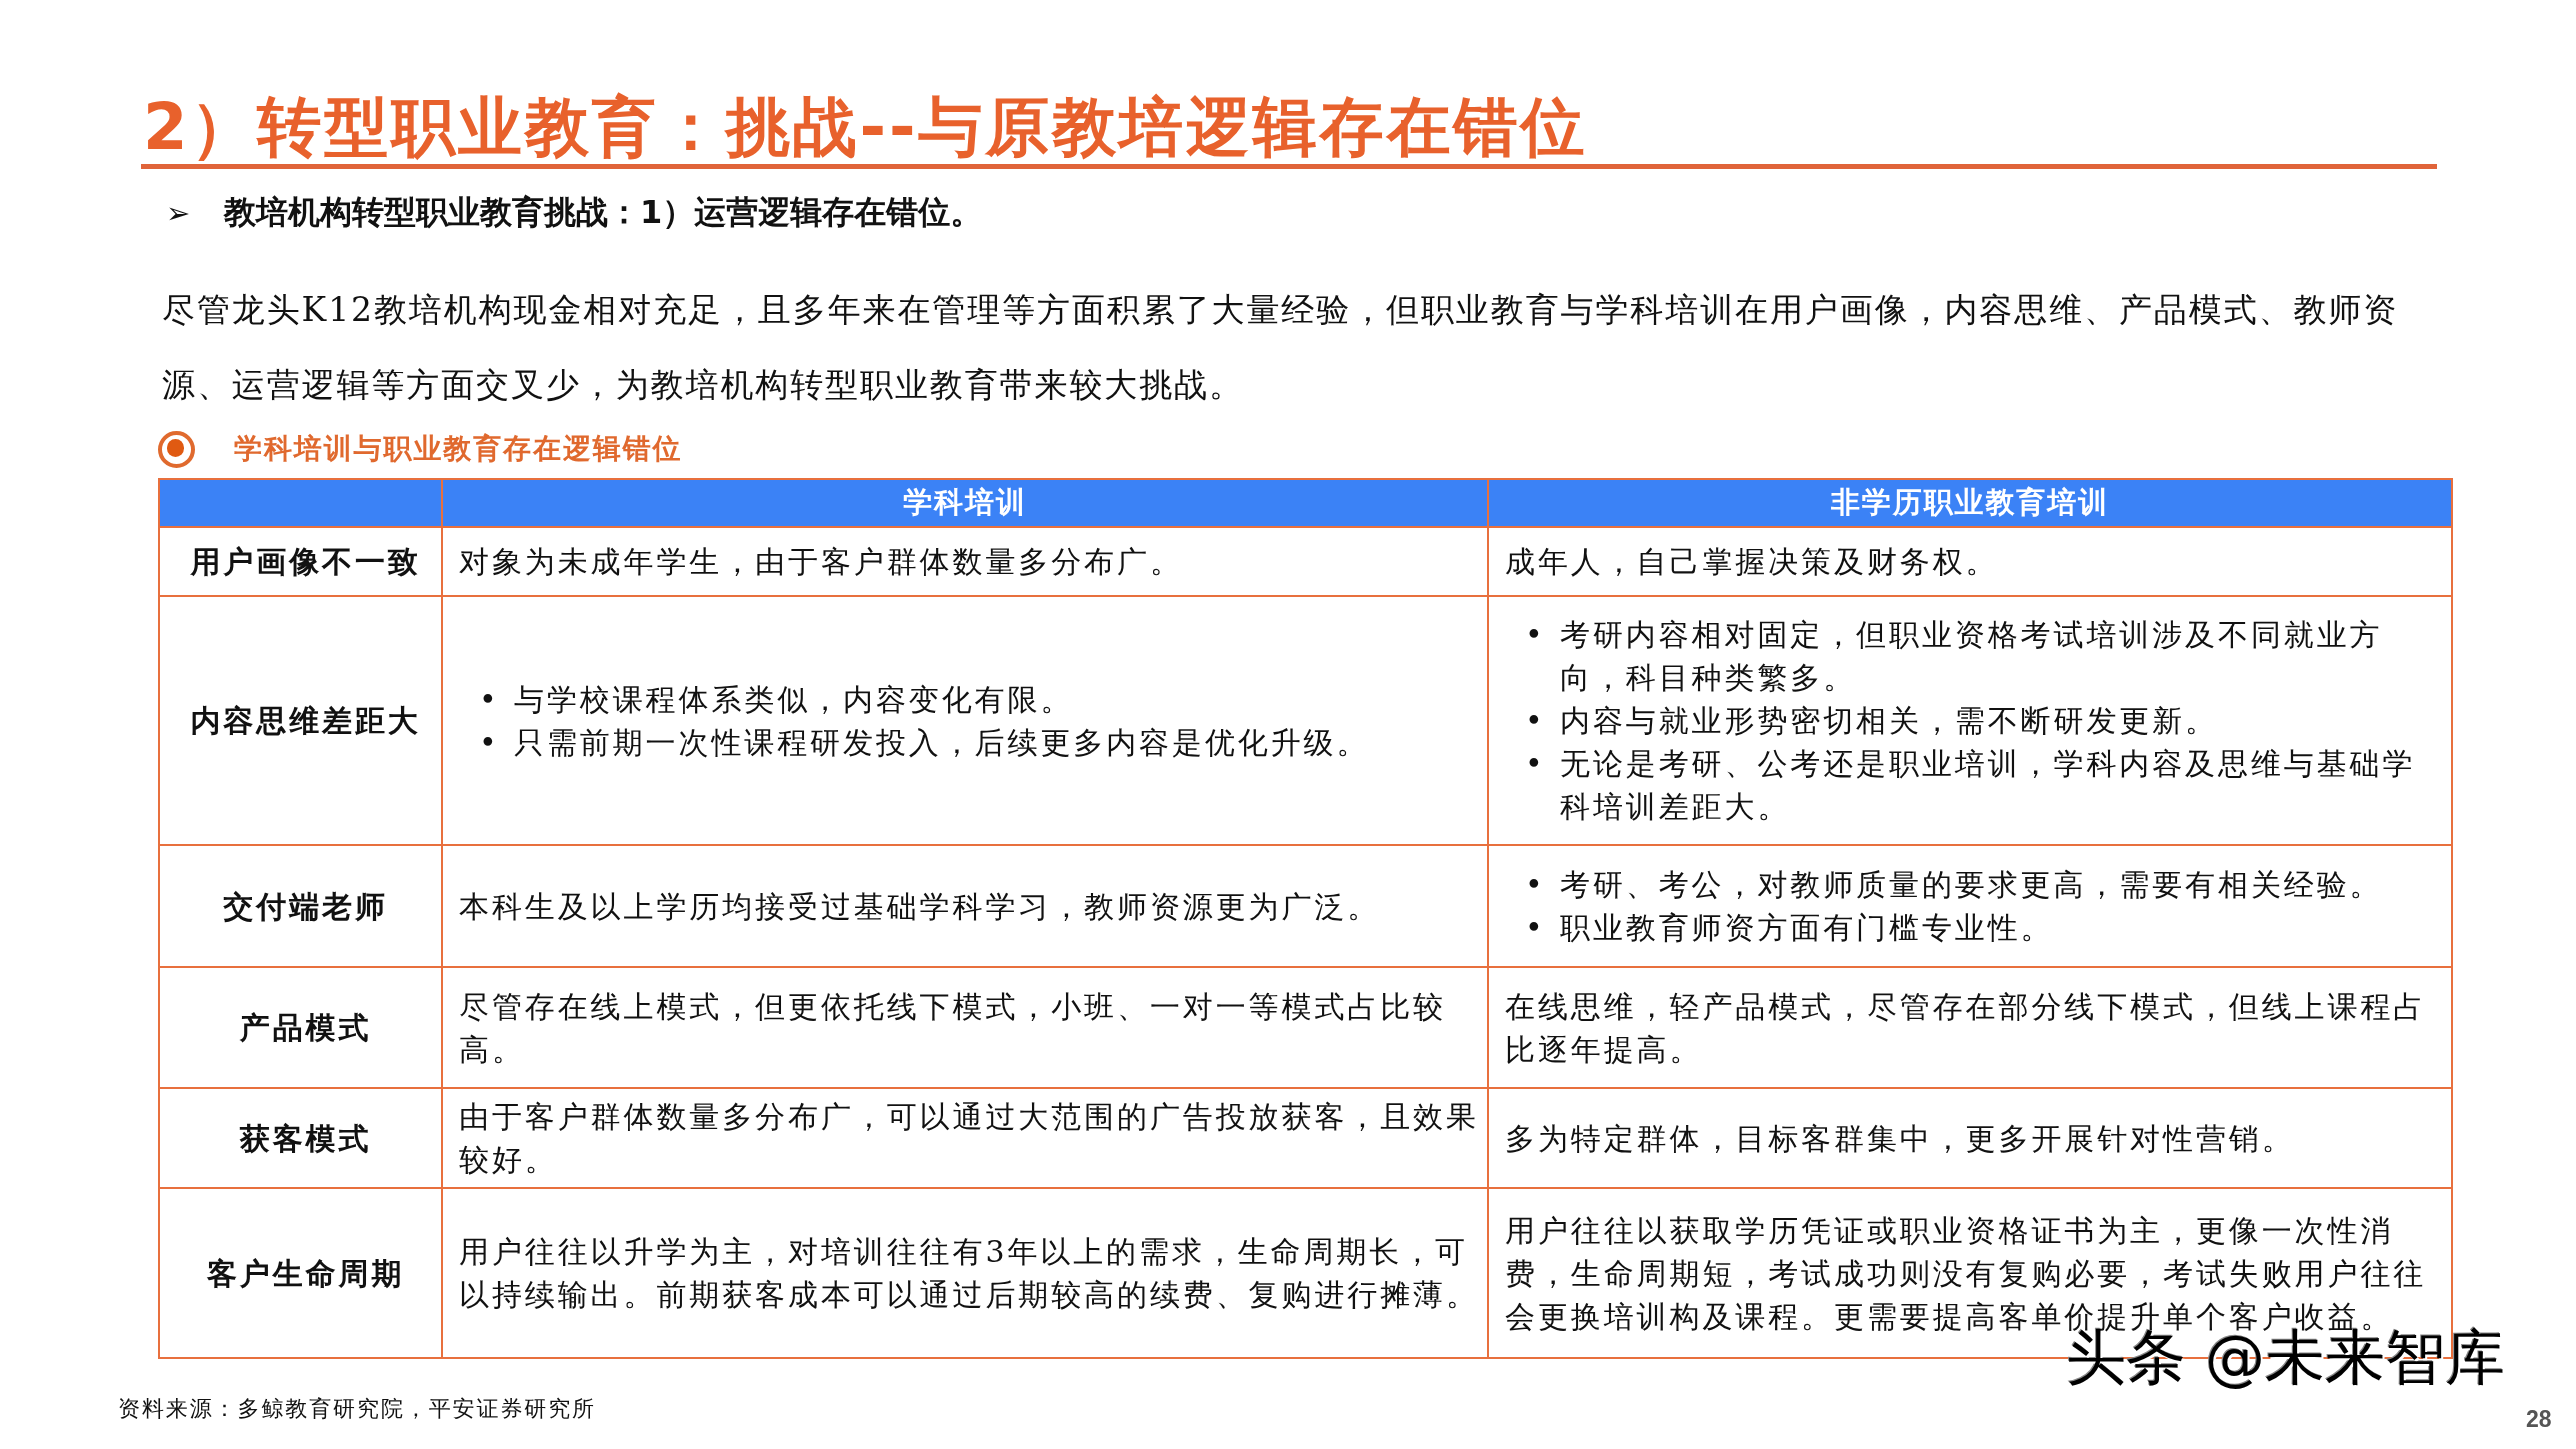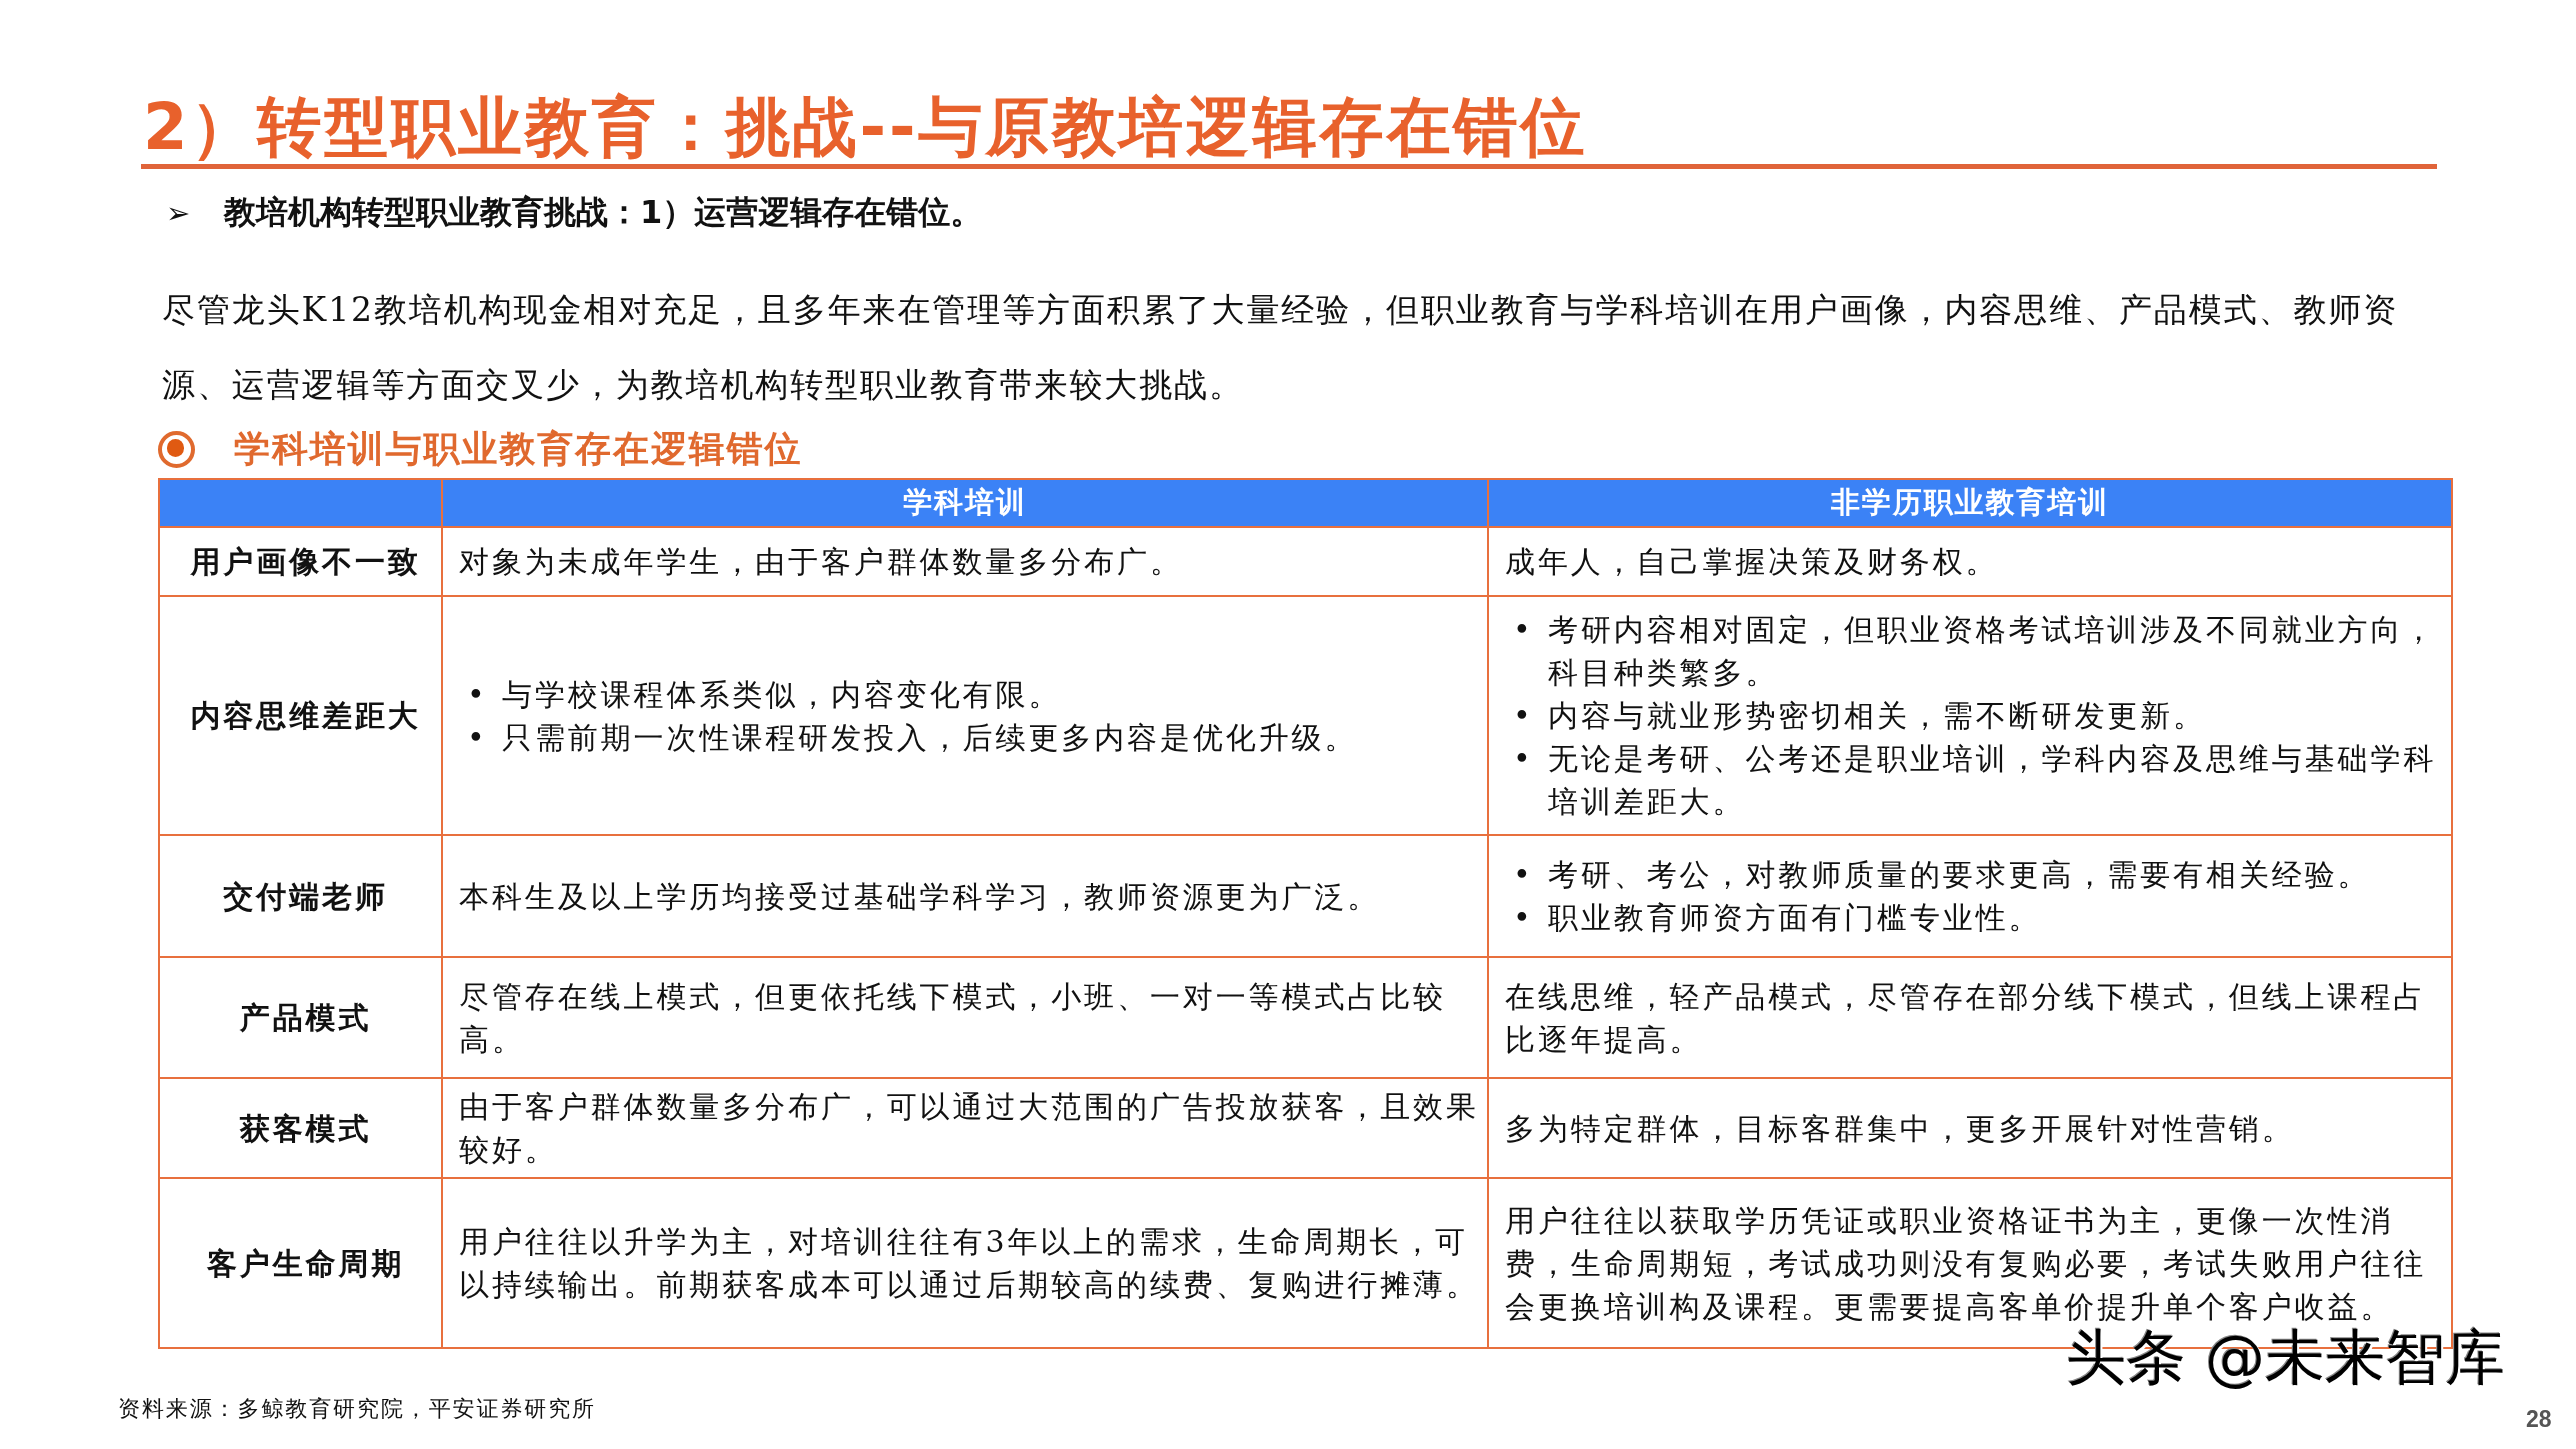--- a/index.html
+++ b/index.html
@@ -26,37 +26,37 @@
     position:absolute; left:158px; top:425px; height:48px; display:flex; align-items:center;
   }
   .target-icon {
     width:37px; height:37px; border-radius:50%; border:4.8px solid #e06a2e; box-sizing:border-box;
     position:relative; margin-right:39px;
   }
   .target-icon::after {
     content:""; position:absolute; left:4.8px; top:4.8px; width:17.4px; height:17.4px; border-radius:50%; background:#e05a12;
   }
   .sub-heading .label {
-    font-size:36px; font-weight:bold; color:#e0692e; letter-spacing:1.9px;
+    font-size:28px; font-weight:bold; color:#e0692e; letter-spacing:1.9px;
     font-family:"DejaVu Sans", "Liberation Sans", sans-serif;
   }
   table.cmp {
     position:absolute; left:158px; top:478px; width:2294px; border-collapse:collapse; table-layout:fixed;
   }
   table.cmp td, table.cmp th { border:2.9px solid #e8703e; padding:0 5.8px; vertical-align:middle; }
   table.cmp th {
     background:#3b82f6; color:#fff; font-size:29px; font-weight:bold; height:46px; text-align:center;
     font-family:"DejaVu Sans", "Liberation Sans", sans-serif; letter-spacing:1.9px;
   }
   table.cmp td { font-size:30px; line-height:43px; letter-spacing:2.9px;padding-left:16px; }
   td.rowhead {
     font-weight:bold; text-align:center; font-size:31px; letter-spacing:3.9px;
     font-family:"DejaVu Sans", "Liberation Sans", sans-serif;
   }
-  ul.blist { margin:4px; padding:0; list-style:none; }
+  ul.blist { margin:16px; padding:0; list-style:none; }
   ul.blist li { position:relative; padding-left:39px; }
   ul.blist li::before { content:"•"; position:absolute; left:3.9px; top:0; }
   .source {
     position:absolute; left:72px; top:1394px; font-size:22px; letter-spacing:1.9px; white-space:nowrap;margin-left:46px;
   }
   .watermark {
     position:absolute; left:2066px; top:1318px; font-size:60px; color:#000000; white-space:nowrap;
     font-family:"DejaVu Sans", "Liberation Sans", sans-serif;
     text-shadow: 1.9px 1.9px 0 #fff, -1px -1px 0 #888;
   }

